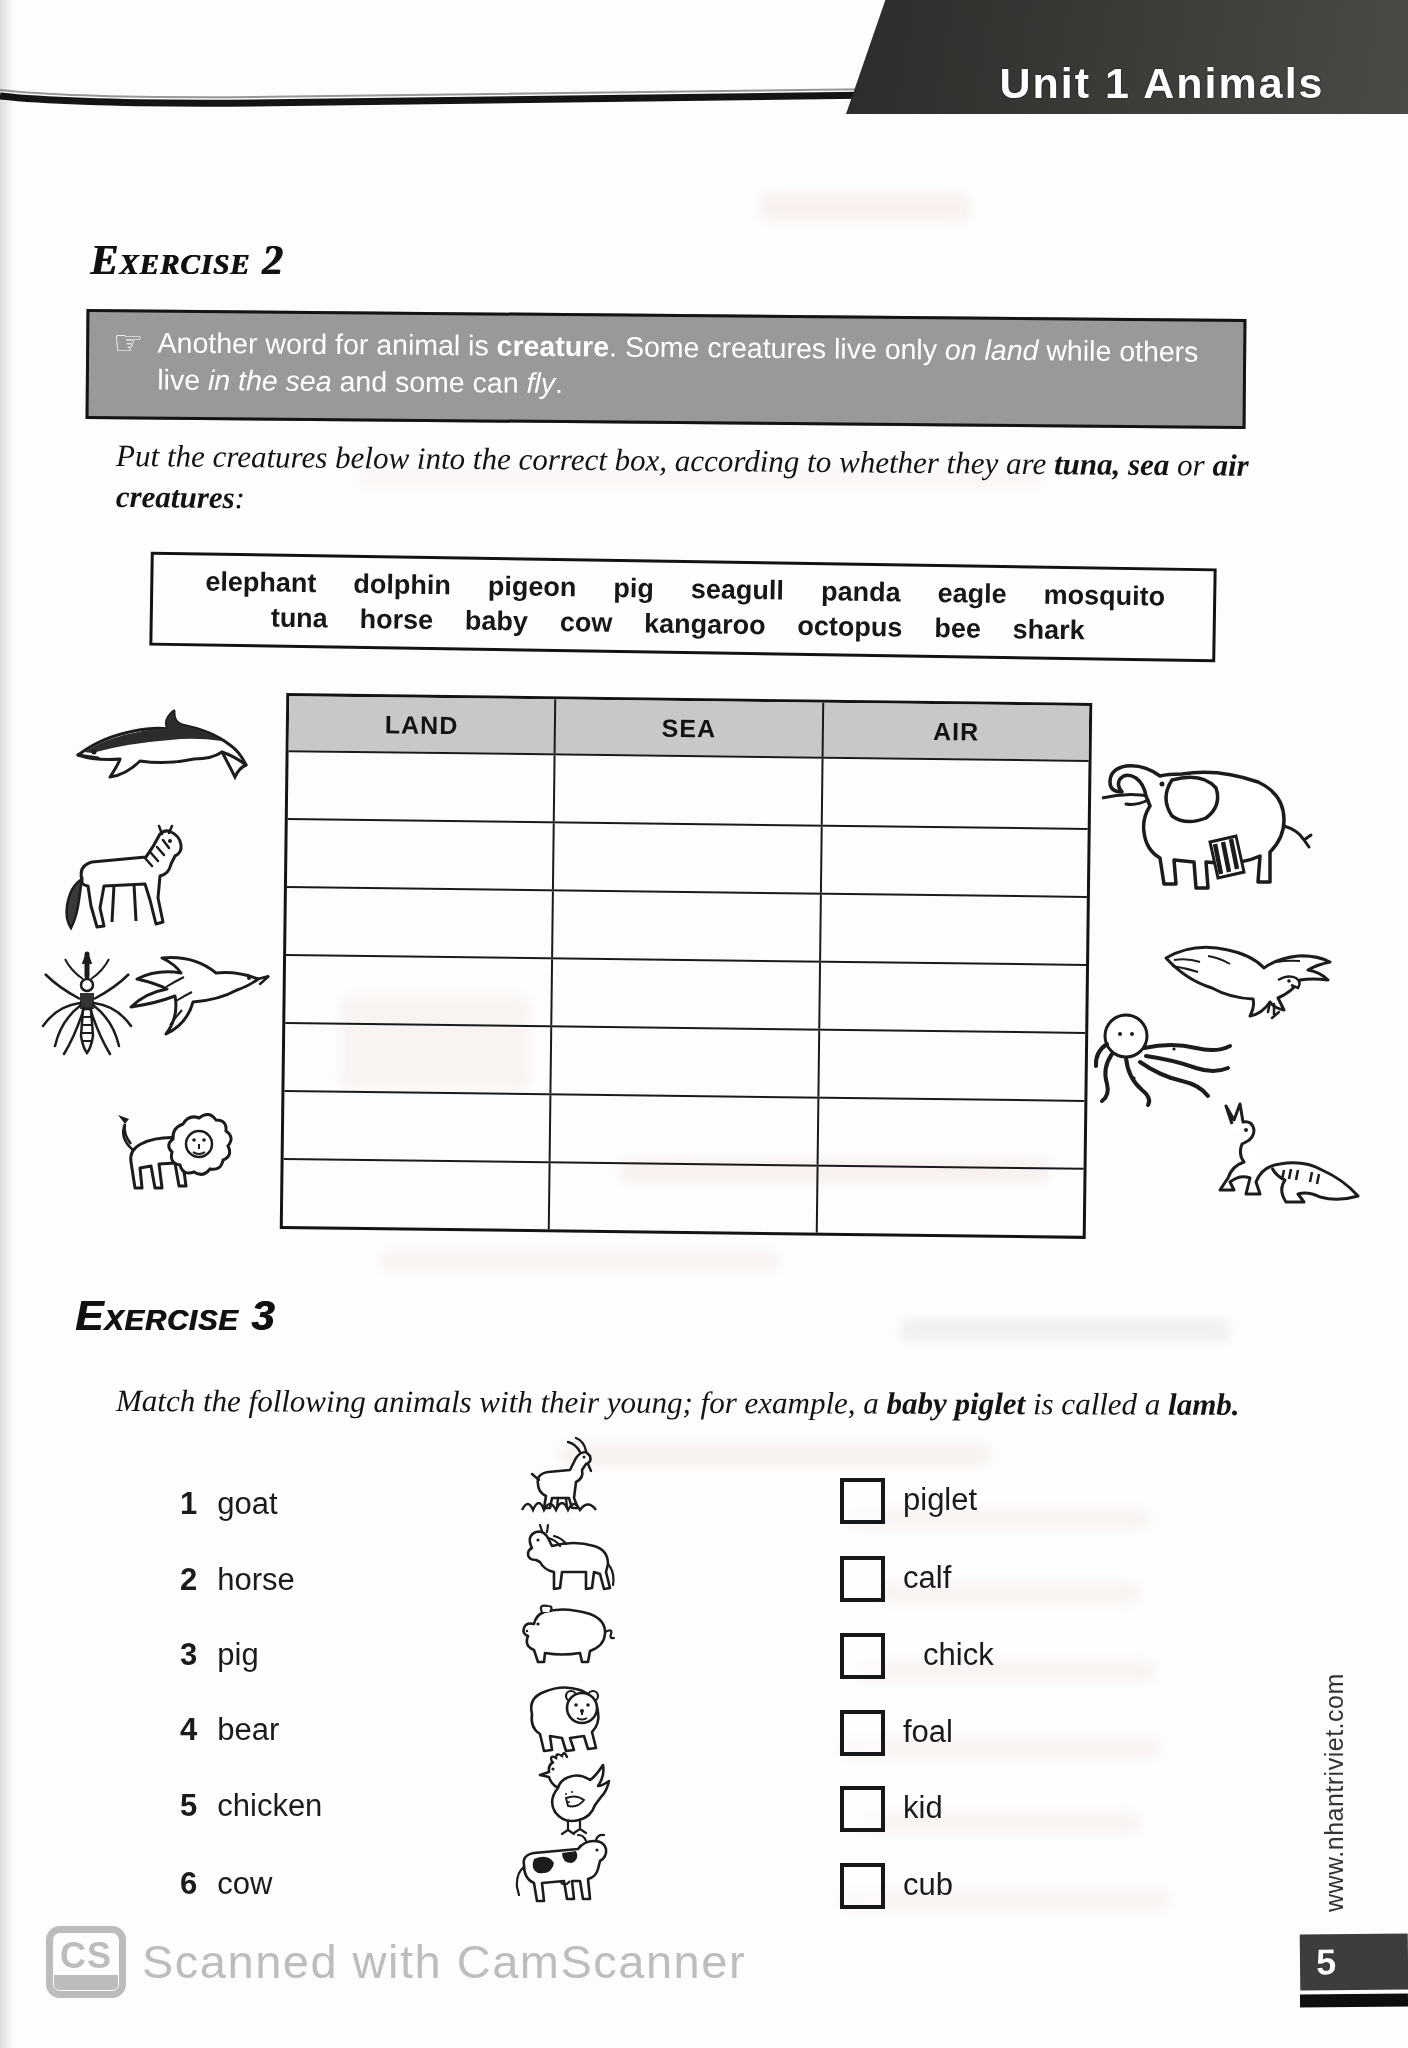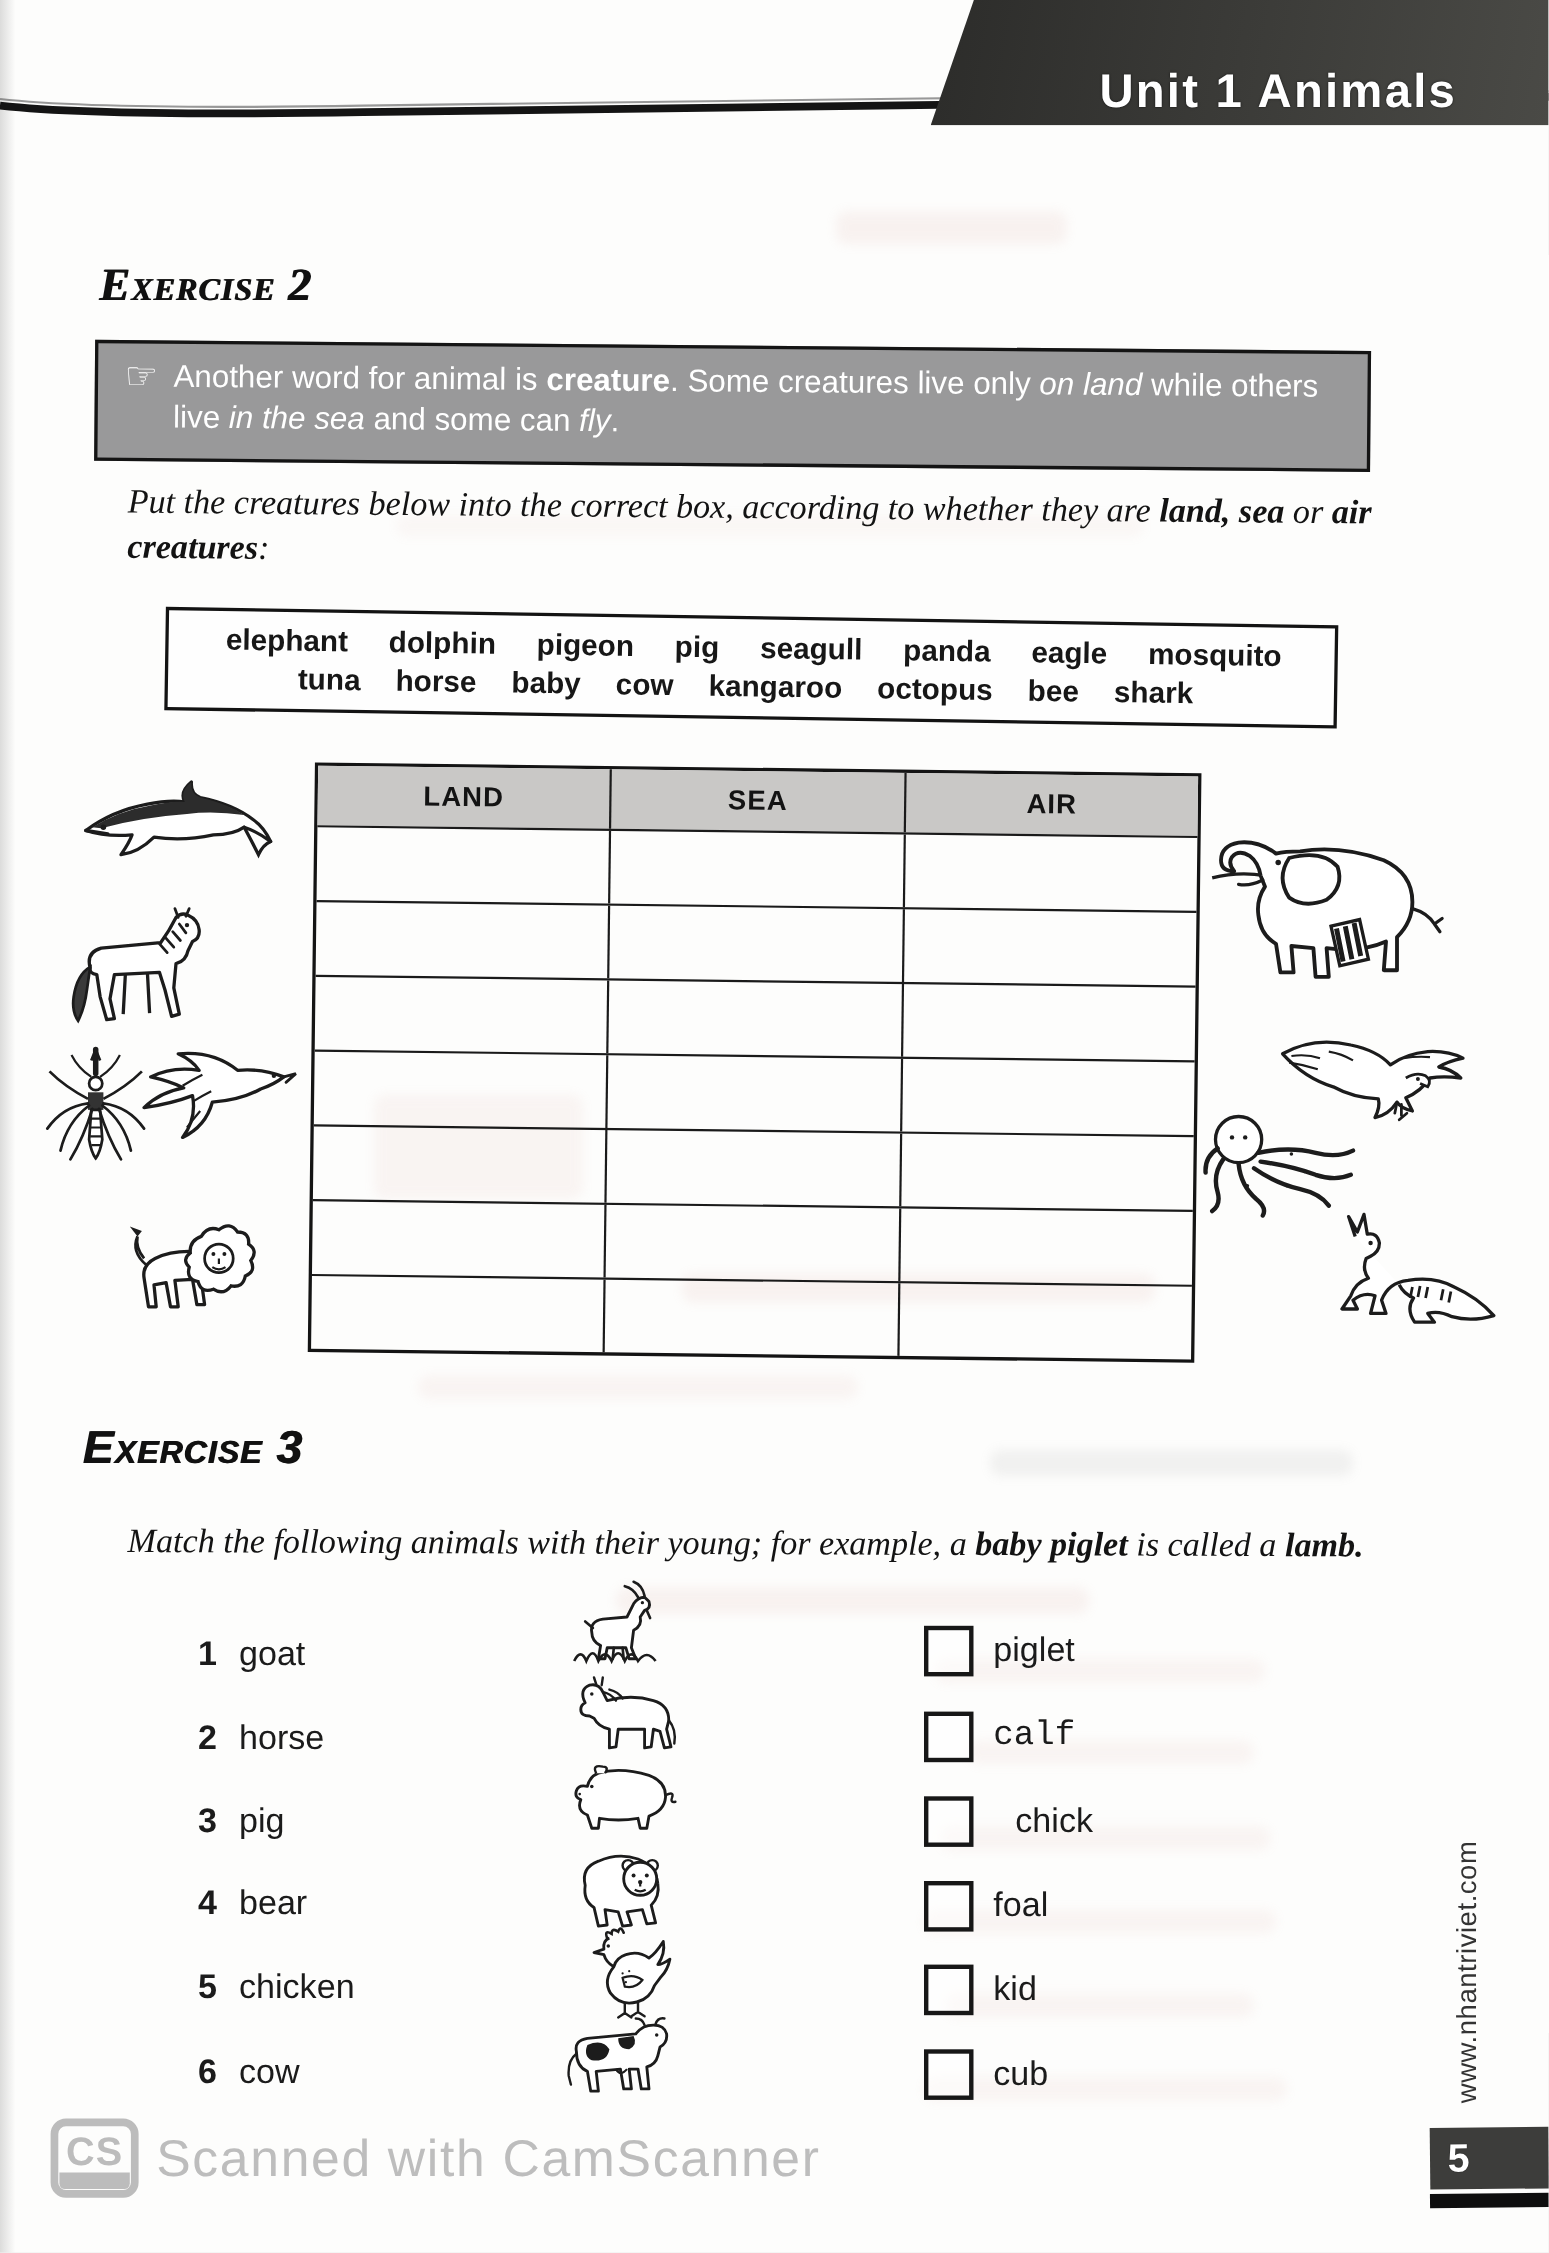--- a/index.html
+++ b/index.html
@@ -108,21 +108,21 @@
     <path d="M0 12 Q90 22 330 18 T800 12 T1408 5" fill="none" stroke="#555" stroke-width="2" opacity=".6"></path>
   </svg>
 
   <div class="ex-heading" style="left:90px;top:236px;font-family:Liberation Serif, serif;">Exercise 2</div>
 
   <div class="note-box">
     <span class="note-icon">☞</span>
     <span class="note-text"><span>Another word for animal is </span><b>creature</b><span>. Some creatures live only </span><i>on land</i><span> while others live </span><i>in the sea</i><span> and some can </span><i>fly</i><span>.</span></span>
   </div>
 
-  <div class="instr" style="left:116px;top:440px;width:1145px;transform:rotate(.5deg);"><span>Put the creatures below into the correct box, according to whether they are </span><b>land, sea</b><span> or </span><b>air creatures</b><span>:</span></div>
+  <div class="instr" style="left:116px;top:440px;width:1145px;transform:rotate(.5deg);"><span>Put the creatures below into the correct box, according to whether they are </span><b>tuna, sea</b><span> or </span><b>air creatures</b><span>:</span></div>
 
   <div class="word-box">
     <div class="word-row r1">
       <span>elephant</span>
       <span>dolphin</span>
       <span>pigeon</span>
       <span>pig</span>
       <span>seagull</span>
       <span>panda</span>
       <span>eagle</span>
@@ -358,21 +358,21 @@
       <path d="M82 8 Q80 2 74 2 M92 7 Q94 1 100 2 M20 34 Q12 40 13 54 L15 62" stroke="#1c1c1c" stroke-width="2.2" fill="none" stroke-linecap="round"></path>
       <path d="M30 26 Q44 20 50 30 Q48 42 34 40 Q26 36 30 26 Z M58 20 L72 18 Q76 26 68 30 Q58 30 58 20 Z" fill="#1c1c1c"></path>
       <circle cx="93" cy="17" r="1.6" fill="#1c1c1c"></circle>
       <path d="M56 48 Q60 55 66 48" stroke="#1c1c1c" stroke-width="2" fill="none"></path>
     </svg>
   </div>
 
   <div class="young-box" style="top:1478px;"></div>
   <div class="young-label" style="top:1482px;">piglet</div>
   <div class="young-box" style="top:1556px;"></div>
-  <div class="young-label" style="top:1560px;font-family:Liberation Mono, monospace;">calf</div>
+  <div class="young-label" style="top:1560px;">calf</div>
   <div class="young-box" style="top:1633px;"></div>
   <div class="young-label" style="top:1637px;margin-left:20px;">chick</div>
   <div class="young-box" style="top:1710px;"></div>
   <div class="young-label" style="top:1714px;">foal</div>
   <div class="young-box" style="top:1786px;"></div>
   <div class="young-label" style="top:1790px;">kid</div>
   <div class="young-box" style="top:1863px;"></div>
   <div class="young-label" style="top:1867px;">cub</div>
 
   <div class="cs-logo">

